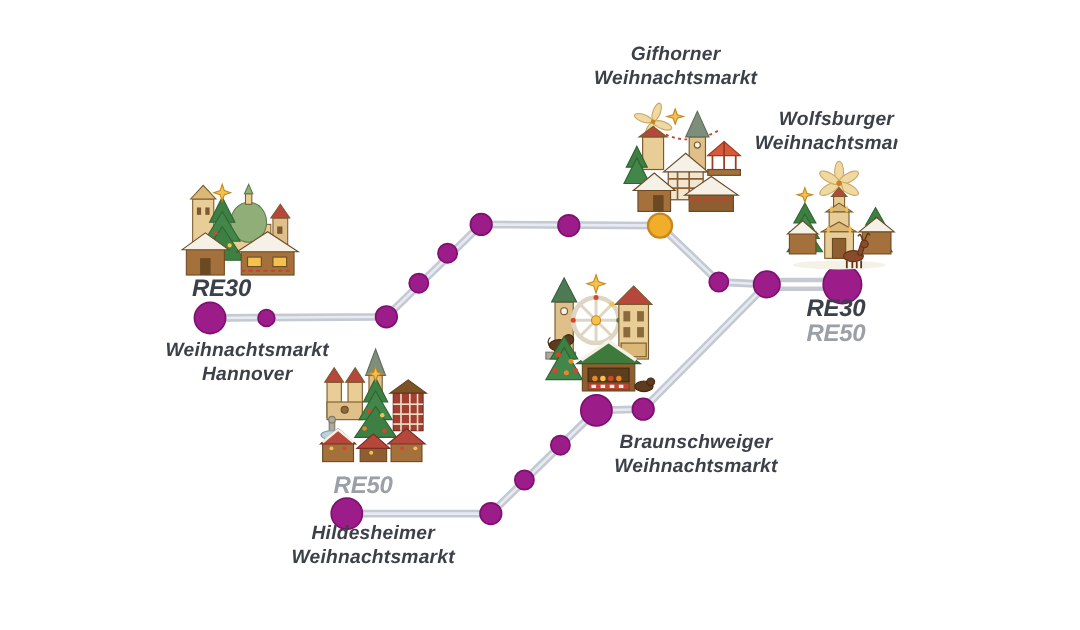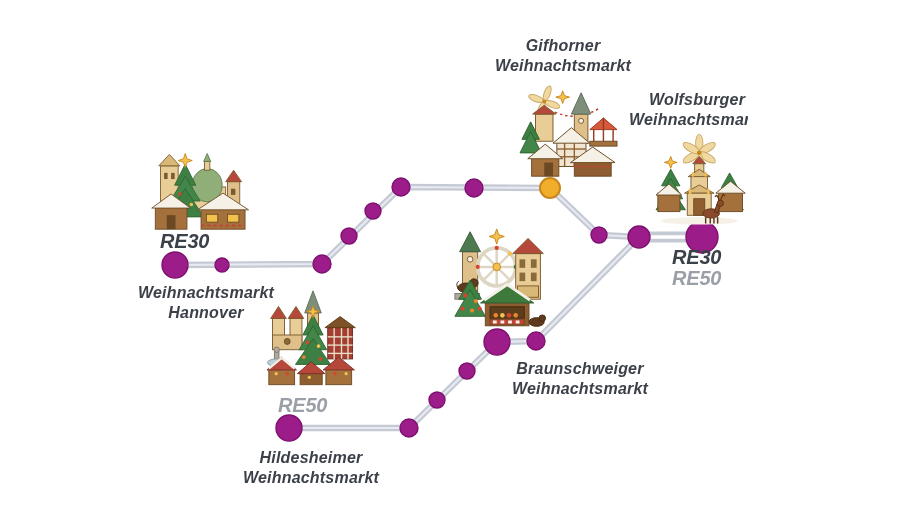--- a/index.html
+++ b/index.html
@@ -259,20 +259,20 @@
   </svg>
 
   <div class="label market" style="left:563px;top:36px;">Gifhorner
 Weihnachtsmarkt</div>
   <div class="label market" style="left:697px;top:90px;text-align:center;">Wolfsburger
 Weihnachtsmarkt</div>
   <div class="label market" style="left:206px;top:283px;">Weihnachtsmarkt
 Hannover</div>
   <div class="label market" style="left:580px;top:359px;">Braunschweiger
 Weihnachtsmarkt</div>
-  <div class="label market" style="left:311px;top:448px;">Hildesheimer
+  <div class="label market" style="left:311px;top:435px;">Hildesheimer
 Weihnachtsmarkt</div>
 
   <div class="label re dark" style="left:160px;top:231px;">RE30</div>
   <div class="label re gray" style="left:278px;top:395px;">RE50</div>
   <div class="label re dark" style="left:672px;top:247px;">RE30</div>
   <div class="label re gray" style="left:672px;top:268px;">RE50</div>
 </div>
 
 </body></html>

